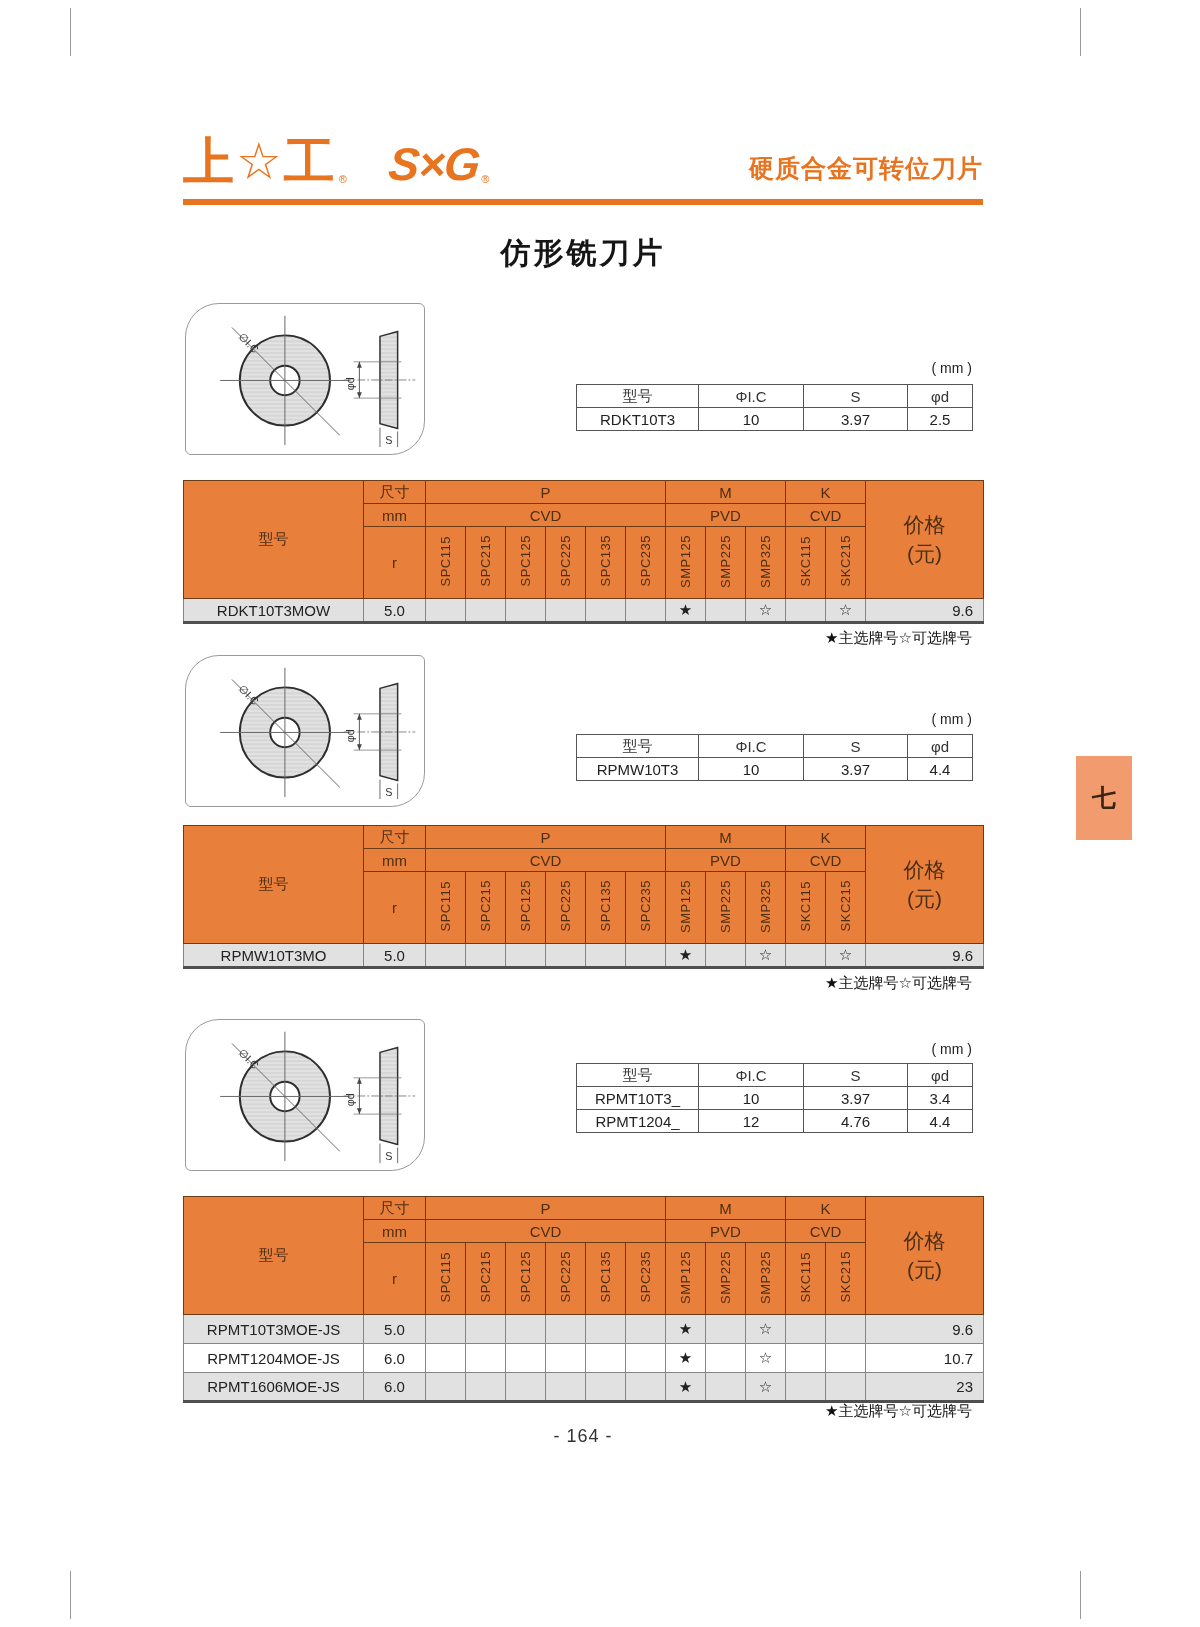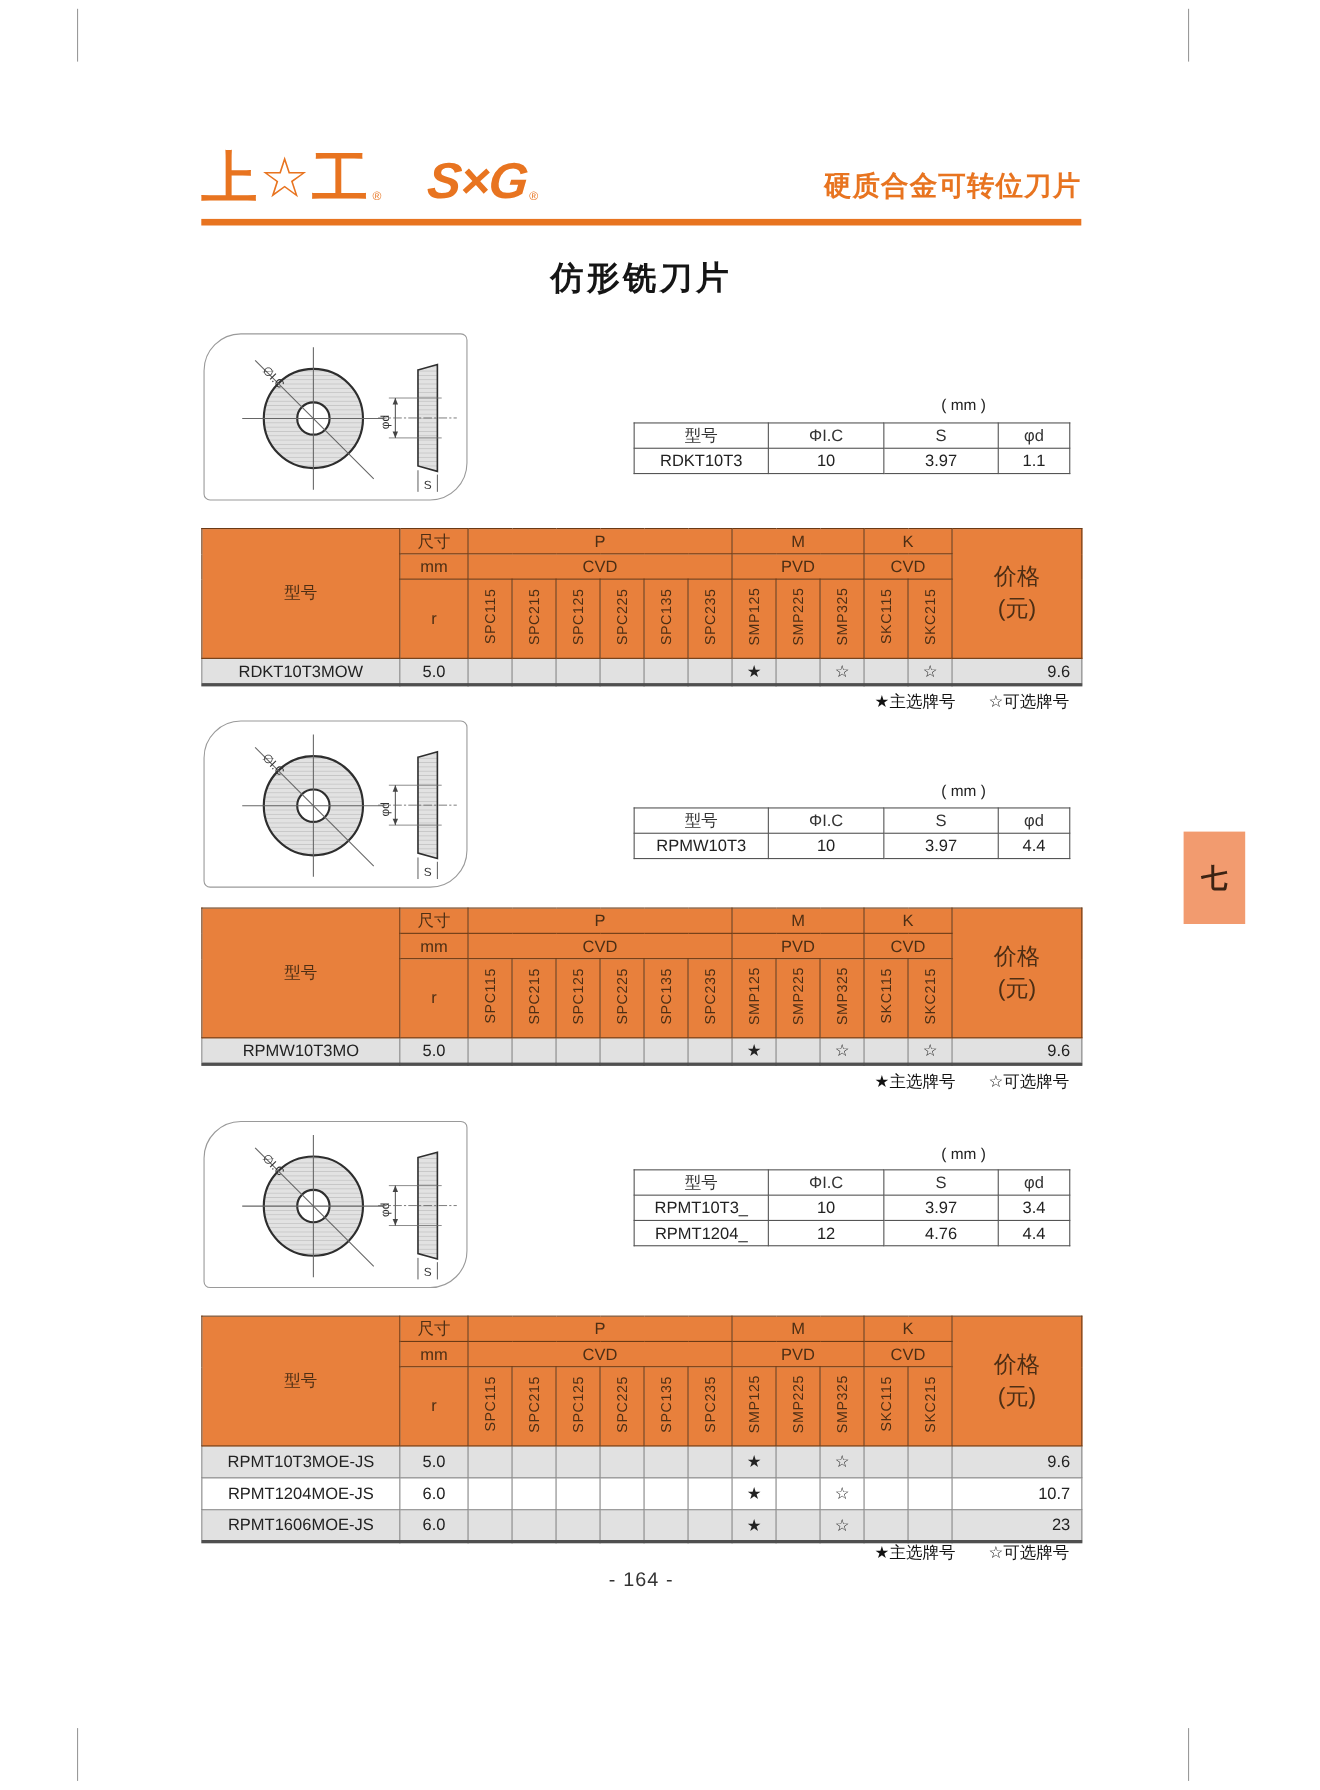--- a/index.html
+++ b/index.html
@@ -25,21 +25,21 @@
   .reg{font-size:11px;line-height:1;margin:0 0 2px 2px;}
   .logo-sg{font-size:46px;font-weight:800;font-style:italic;letter-spacing:-1px;line-height:1;margin-left:42px;transform:skewX(-6deg);}
   .header-title{position:absolute;right:217px;top:152px;font-size:25px;font-weight:600;color:var(--brand);letter-spacing:1px;}
   .header-rule{position:absolute;left:183px;top:199px;width:800px;height:6px;background:var(--brand);}
   .page-title{position:absolute;left:183px;top:233px;width:800px;text-align:center;font-size:30px;font-weight:bold;letter-spacing:3px;color:#151515;}
 
   
   .drawing{position:absolute;left:185px;width:240px;height:152px;border:1.5px solid #9a9a9a;border-radius:34px 6px 34px 6px;background:#fff;}
   .dwg-label{font-size:11px;fill:#333;font-family:"Liberation Sans",sans-serif;}
 
-  .mm-label{position:absolute;left:780px;width:192px;text-align:center;font-size:14px;color:#222;}
+  .mm-label{position:absolute;left:780px;width:192px;text-align:right;font-size:14px;color:#222;}
 
   
   .spec-table{position:absolute;left:576px;border-collapse:collapse;table-layout:fixed;background:#fff;}
   .spec-table td{border:1px solid #555;height:23px;text-align:center;font-size:15px;color:#222;}
   .spec-table tr.sh td{color:#333;}
 
   
   .grade-table{position:absolute;left:183px;border-collapse:collapse;table-layout:fixed;border-bottom:3px solid #4f4f4f;}
   .grade-table td{text-align:center;}
   .grade-table td.hdr{background:var(--table-orange);border:1px solid var(--hdr-line);color:var(--hdr-text);font-size:15px;}
@@ -48,21 +48,21 @@
   .vert{display:inline-block;writing-mode:vertical-rl;transform:rotate(180deg);font-size:13px;letter-spacing:0.5px;color:var(--hdr-text);}
   .price-hdr div{line-height:1.35;font-size:21px;}
   .grade-table tr.dr td{border:1px solid var(--data-line);height:24px;font-size:15px;color:#222;background:#fff;}
   .grade-table tr.dr.tall td{height:29px;}
   .grade-table tr.dr.gray td{background:var(--row-gray);}
   .grade-table tr.dr td.pr{text-align:right;padding-right:10px;margin-top:43px;}
   .grade-table tr.dr td.mark{font-size:15px;}
 
   
   .legend{position:absolute;left:572px;width:400px;text-align:right;font-size:15px;color:#111;}
-  .legend span + span{margin-left:30px;}
+  .legend span + span{}
 
   
   .side-tab{position:absolute;left:1076px;top:756px;width:56px;height:84px;background:var(--tab-orange);display:flex;align-items:center;justify-content:center;font-size:24px;font-weight:bold;color:#3B2313;}
 
   .page-number{position:absolute;left:183px;top:1426px;width:800px;text-align:center;font-size:18px;color:#333;letter-spacing:1px;}
 </style>
 </head>
 <body>
 
 <svg width="0" height="0" style="position:absolute" aria-hidden="true">
@@ -126,21 +126,21 @@
         <tr class="sh">
       <td>型号</td>
       <td>ΦI.C</td>
       <td>S</td>
       <td>φd</td>
     </tr>
     <tr>
       <td>RDKT10T3</td>
       <td>10</td>
       <td>3.97</td>
-      <td>1.1</td>
+      <td>2.5</td>
     </tr>
   </tbody>
     </table>
 
   <table class="grade-table" style="top:480px;">
     <colgroup>
       <col style="width:180px">
         <col style="width:62px">
       <col style="width:40px">
         <col style="width:40px">

